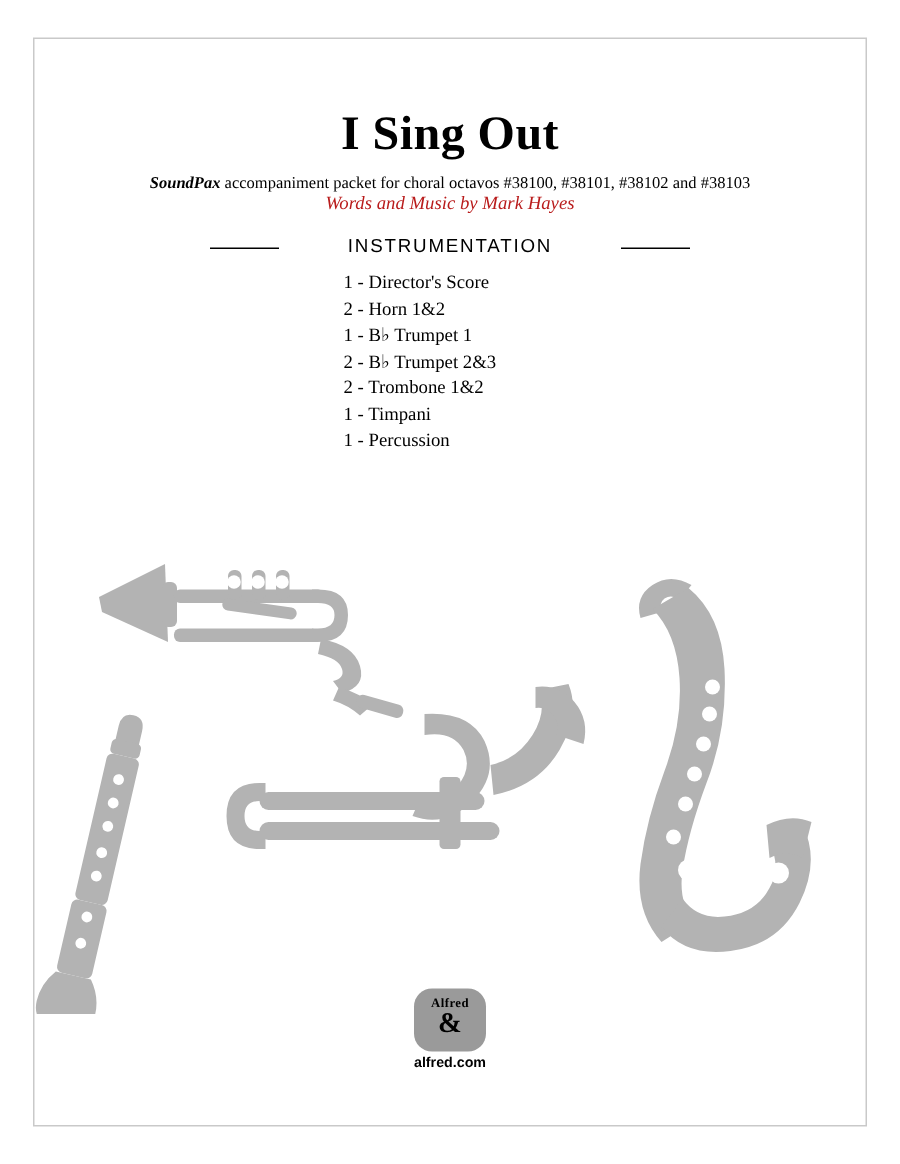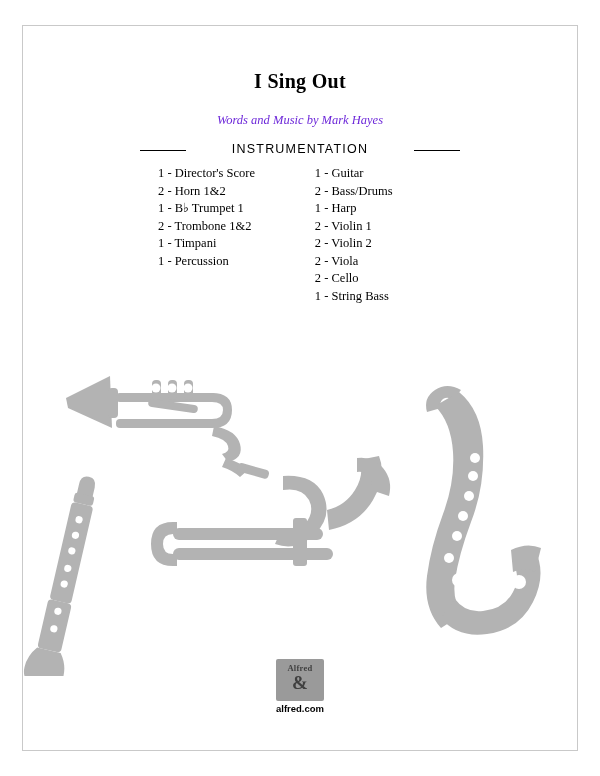--- a/index.html
+++ b/index.html
@@ -27,43 +27,42 @@
     height: 726px;
     border: 1px solid #c9c9c9;
     background: #ffffff;
     box-sizing: border-box;
     overflow: hidden;
   }
   .title {
     text-align: center;
     font-family: "Liberation Serif", serif;
     font-weight: bold;
-    font-size: 20px;
+    font-size: 32px;
     color: #000000;
     margin-top: 44px;
     letter-spacing: 0.3px;
   }
   .subtitle {
     text-align: center;
     font-family: "Liberation Serif", serif;
     font-size: 11px;
     color: #000000;
     margin-top: 9px;
   }
   .subtitle .soundpax {
     font-weight: bold;
     font-style: italic;
   }
   .credit {
     text-align: center;
     font-family: "Liberation Serif", serif;
     font-style: italic;
     font-size: 12.5px;
-    color: #6d28d9;
-    margin-top: 20px;
+    color: #b91c1c;
   }
   .instr-wrap {
     margin: 14px auto 0 auto;
     width: 300px;
     position: relative;
   }
   .instr-heading {
     text-align: center;
     font-family: Liberation Sans, sans-serif;
     font-size: 12.5px;
@@ -112,23 +111,23 @@
     left: 0;
     right: 0;
     bottom: 36px;
     text-align: center;
   }
   .logo-box {
     width: 48px;
     height: 42px;
     background: #9a9a9a;
     margin: 0 auto;
-    border-radius: 2px;
-    position: relative;
-    color: #404040;
+    border-radius: 12px;
+    position: relative;
+    color: #000000;
   }
   .logo-name {
     position: absolute;
     top: 4px;
     left: 0;
     right: 0;
     text-align: center;
     font-family: "Liberation Serif", serif;
     font-size: 8.5px;
     font-weight: bold;
@@ -161,47 +160,41 @@
   }
 </style>
 </head>
 <body>
 
 <div id="page">
   <div class="sheet">
 
     <div class="title">I Sing Out</div>
 
+    <div class="subtitle">
+      <span class="soundpax">SoundPax</span><span> accompaniment packet for choral octavos #38100, #38101, #38102 and #38103</span>
+    </div>
 
     <div class="credit">Words and Music by Mark Hayes</div>
 
     <div class="instr-wrap">
       <div class="instr-heading">
         <span class="rule left"></span>
         <span>INSTRUMENTATION</span>
         <span class="rule right"></span>
       </div>
       <div class="instr-cols">
         <div class="instr-col first">
           <div class="instr-item">1 - Director's Score</div>
           <div class="instr-item">2 - Horn 1&amp;2</div>
           <div class="instr-item">1 - B♭ Trumpet 1</div>
+          <div class="instr-item">2 - B♭ Trumpet 2&amp;3</div>
           <div class="instr-item">2 - Trombone 1&amp;2</div>
           <div class="instr-item">1 - Timpani</div>
           <div class="instr-item">1 - Percussion</div>
-        </div>
-        <div class="instr-col second">
-          <div class="instr-item">1 - Guitar</div>
-          <div class="instr-item">2 - Bass/Drums</div>
-          <div class="instr-item">1 - Harp</div>
-          <div class="instr-item">2 - Violin 1</div>
-          <div class="instr-item">2 - Violin 2</div>
-          <div class="instr-item">2 - Viola</div>
-          <div class="instr-item">2 - Cello</div>
-          <div class="instr-item">1 - String Bass</div>
         </div>
       </div>
     </div>
 
     <svg class="art" viewBox="0 0 554 320">
       <g fill="#b3b3b3" stroke="none">
 
         <g transform="translate(25,10)">
           <path d="M18 32 L62 10 L64 62 L20 42 Z" fill="#b3b3b3"></path>
           <rect x="60" y="22" width="10" height="30" rx="4" fill="#b3b3b3"></rect>

